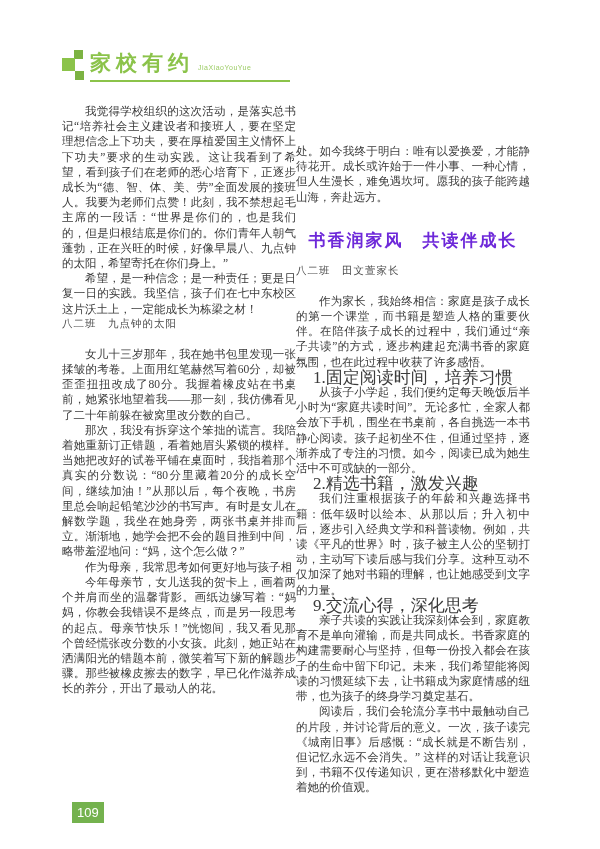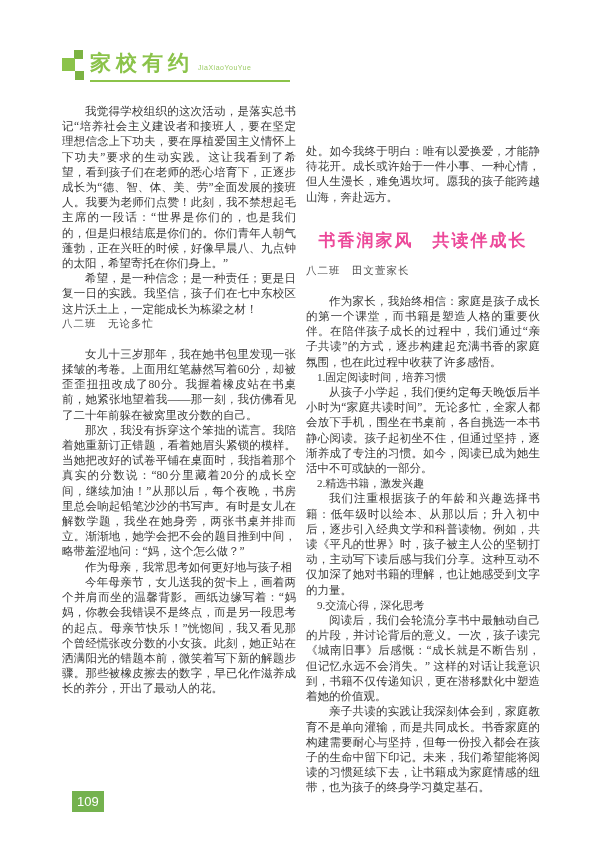--- a/index.html
+++ b/index.html
@@ -28,41 +28,41 @@
   .header-title {
     font-family: "Liberation Sans", "DejaVu Sans", sans-serif;
     font-weight: bold; font-size: 21px; color: #8bc34a; letter-spacing: 5px;
   }
   .header-pinyin {
     font-family: "Liberation Sans", "DejaVu Sans", sans-serif;
     font-size: 7px; color: #9ccc65; margin-left: 4px; letter-spacing: 0.5px;
   }
 
   
-  .columns { display: flex; gap: 10px; }
+  .columns { display: flex; }
   .col { width: 234px; flex: 0 0 234px; }
   p.body {
     font-size: 11.5px; line-height: 15.2px;
     text-align: justify; text-justify: inter-ideograph;
     text-indent: 2em;
   }
   p.noindent { text-indent: 0; margin-top: 40px; }
   .article-title {
-    font-size: 17px; font-weight: 600; color: #ec4899;
+    font-size: 17px; font-weight: 600; color: #6d28d9;
     text-align: center; letter-spacing: 2px;
     margin: 24px 0 12px 0;
   }
   .byline {
     font-size: 10.5px; color: #4a4a4a; text-align: left;
     letter-spacing: 1px; margin-bottom: 16px;
   }
-  .subhead { font-size: 11px; line-height: 15.2px; text-indent: 1em; text-align: justify; }
+  .subhead { font-size: 17px; line-height: 15.2px; text-indent: 1em; text-align: justify; }
 
   
-  .footer { position: absolute; left: 72px; bottom: 37px; }
+  .footer { position: absolute; left: 72px; bottom: 26px; }
   .page-badge {
     display: inline-block; background: #74b24e; color: #ffffff;
     font-family: "Liberation Sans", "DejaVu Sans", sans-serif;
     font-size: 13px; line-height: 19px; padding: 1px 5px;
   }
 </style>
 </head>
 <body>
 
 <div class="page">
@@ -78,21 +78,21 @@
       <span class="header-pinyin">JiaXiaoYouYue</span>
     </div>
   </div>
 
   <div class="columns">
 
     <section class="col">
       <p class="body">我觉得学校组织的这次活动，是落实总书记“培养社会主义建设者和接班人，要在坚定理想信念上下功夫，要在厚植爱国主义情怀上下功夫”要求的生动实践。这让我看到了希望，看到孩子们在老师的悉心培育下，正逐步成长为“德、智、体、美、劳”全面发展的接班人。我要为老师们点赞！此刻，我不禁想起毛主席的一段话：“世界是你们的，也是我们的，但是归根结底是你们的。你们青年人朝气蓬勃，正在兴旺的时候，好像早晨八、九点钟的太阳，希望寄托在你们身上。”</p>
       <p class="body">希望，是一种信念；是一种责任；更是日复一日的实践。我坚信，孩子们在七中东校区这片沃土上，一定能成长为栋梁之材！</p>
 
-      <div class="byline">八二班　无论多忙</div>
+      <div class="byline">八二班　九点钟的太阳</div>
 
       <p class="body">女儿十三岁那年，我在她书包里发现一张揉皱的考卷。上面用红笔赫然写着60分，却被歪歪扭扭改成了80分。我握着橡皮站在书桌前，她紧张地望着我——那一刻，我仿佛看见了二十年前躲在被窝里改分数的自己。</p>
       <p class="body">那次，我没有拆穿这个笨拙的谎言。我陪着她重新订正错题，看着她眉头紧锁的模样。当她把改好的试卷平铺在桌面时，我指着那个真实的分数说：“80分里藏着20分的成长空间，继续加油！”从那以后，每个夜晚，书房里总会响起铅笔沙沙的书写声。有时是女儿在解数学题，我坐在她身旁，两张书桌并排而立。渐渐地，她学会把不会的题目推到中间，略带羞涩地问：“妈，这个怎么做？”</p>
       <p class="body">作为母亲，我常思考如何更好地与孩子相</p>
       <p class="body">今年母亲节，女儿送我的贺卡上，画着两个并肩而坐的温馨背影。画纸边缘写着：“妈妈，你教会我错误不是终点，而是另一段思考的起点。母亲节快乐！”恍惚间，我又看见那个曾经慌张改分数的小女孩。此刻，她正站在洒满阳光的错题本前，微笑着写下新的解题步骤。那些被橡皮擦去的数字，早已化作滋养成长的养分，开出了最动人的花。</p>
     </section>
 
     <section class="col">
       <p class="body noindent">处。如今我终于明白：唯有以爱换爱，才能静待花开。成长或许始于一件小事、一种心情，但人生漫长，难免遇坎坷。愿我的孩子能跨越山海，奔赴远方。</p>
 
@@ -101,23 +101,23 @@
 
       <p class="body">作为家长，我始终相信：家庭是孩子成长的第一个课堂，而书籍是塑造人格的重要伙伴。在陪伴孩子成长的过程中，我们通过“亲子共读”的方式，逐步构建起充满书香的家庭氛围，也在此过程中收获了许多感悟。</p>
 
       <p class="subhead">1.固定阅读时间，培养习惯</p>
       <p class="body">从孩子小学起，我们便约定每天晚饭后半小时为“家庭共读时间”。无论多忙，全家人都会放下手机，围坐在书桌前，各自挑选一本书静心阅读。孩子起初坐不住，但通过坚持，逐渐养成了专注的习惯。如今，阅读已成为她生活中不可或缺的一部分。</p>
 
       <p class="subhead">2.精选书籍，激发兴趣</p>
       <p class="body">我们注重根据孩子的年龄和兴趣选择书籍：低年级时以绘本、从那以后；升入初中后，逐步引入经典文学和科普读物。例如，共读《平凡的世界》时，孩子被主人公的坚韧打动，主动写下读后感与我们分享。这种互动不仅加深了她对书籍的理解，也让她感受到文字的力量。</p>
 
       <p class="subhead">9.交流心得，深化思考</p>
+      <p class="body">亲子共读的实践让我深刻体会到，家庭教育不是单向灌输，而是共同成长。书香家庭的构建需要耐心与坚持，但每一份投入都会在孩子的生命中留下印记。未来，我们希望能将阅读的习惯延续下去，让书籍成为家庭情感的纽带，也为孩子的终身学习奠定基石。</p>
+
       <p class="body">阅读后，我们会轮流分享书中最触动自己的片段，并讨论背后的意义。一次，孩子读完《城南旧事》后感慨：“成长就是不断告别，但记忆永远不会消失。” 这样的对话让我意识到，书籍不仅传递知识，更在潜移默化中塑造着她的价值观。</p>
-
-      <p class="body">亲子共读的实践让我深刻体会到，家庭教育不是单向灌输，而是共同成长。书香家庭的构建需要耐心与坚持，但每一份投入都会在孩子的生命中留下印记。未来，我们希望能将阅读的习惯延续下去，让书籍成为家庭情感的纽带，也为孩子的终身学习奠定基石。</p>
     </section>
 
   </div>
 
   <div class="footer">
     <span class="page-badge">109</span>
   </div>
 
 </div>
 

